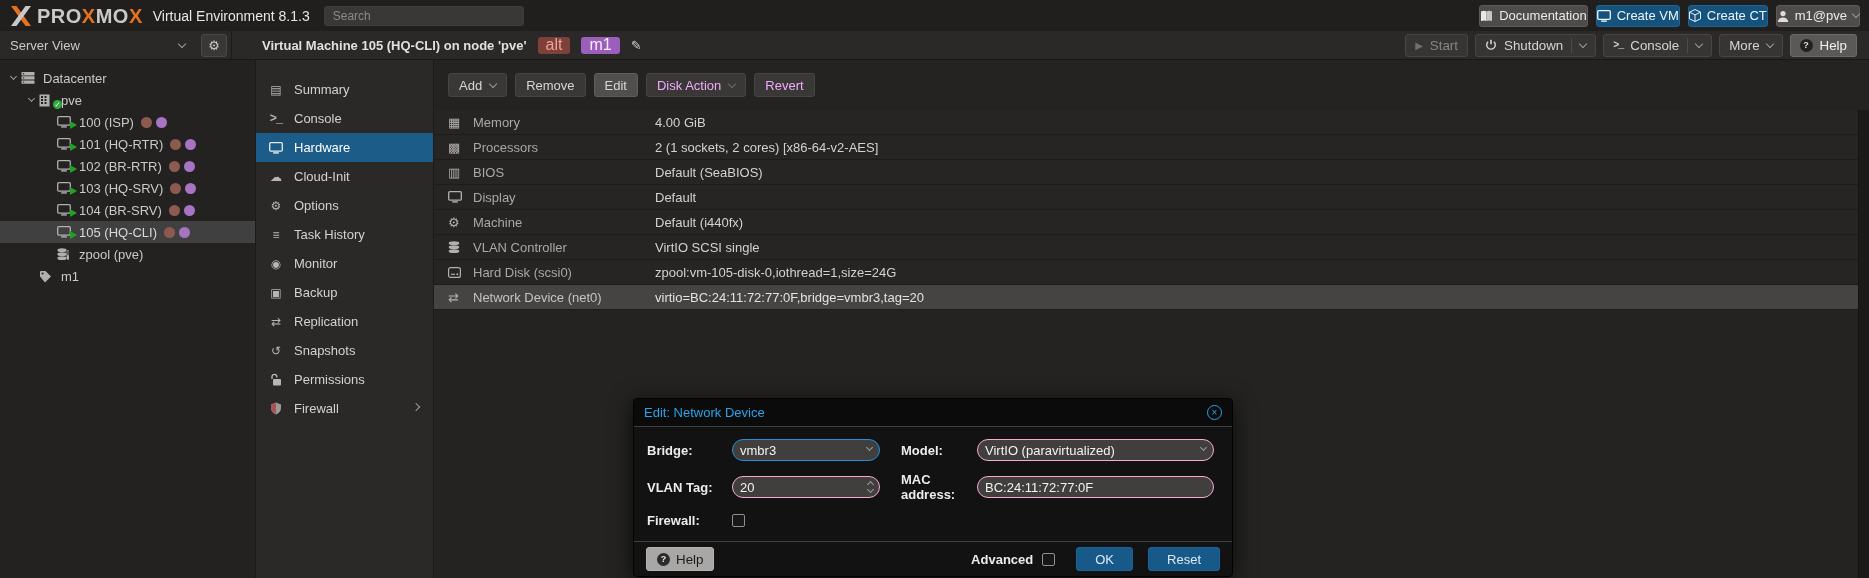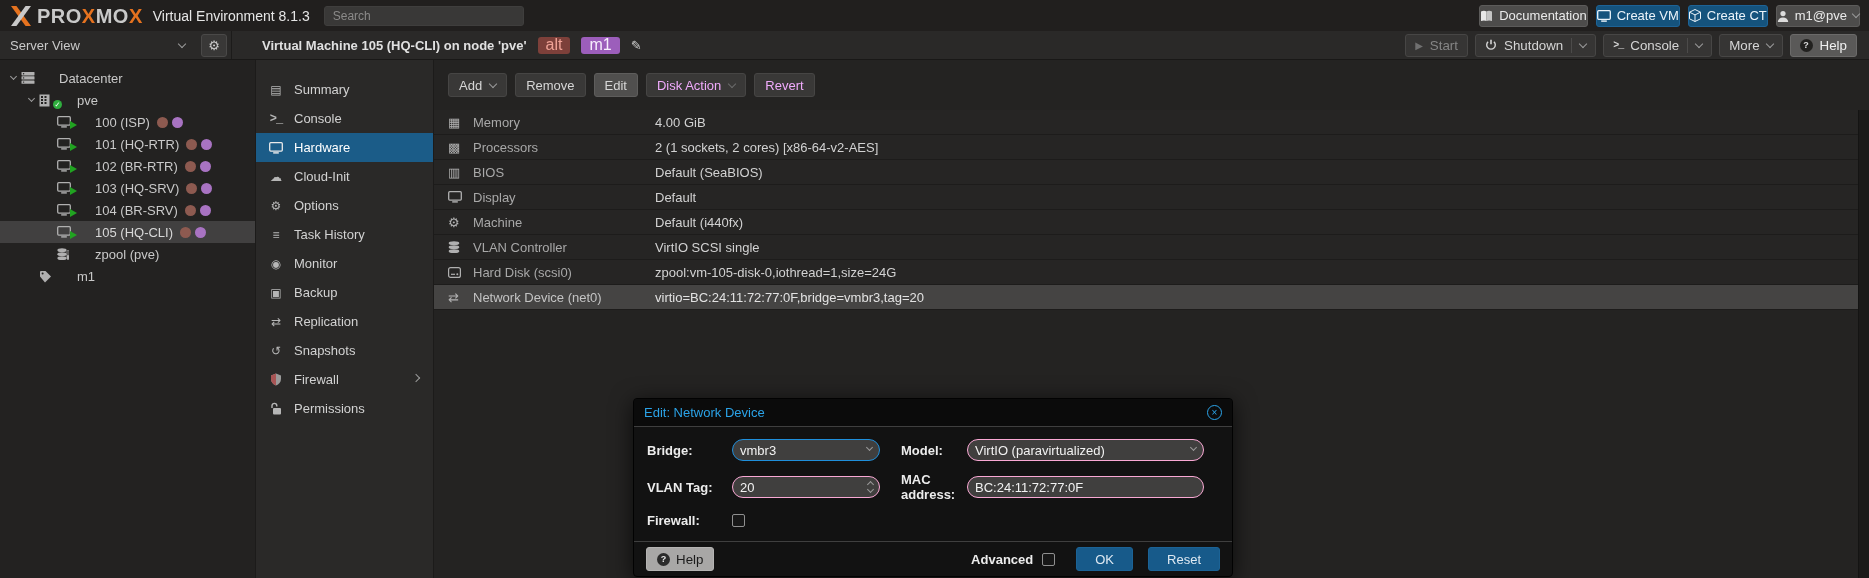--- a/index.html
+++ b/index.html
@@ -61,21 +61,21 @@
 
   
   .tree { position:absolute; left:0; top:60px; width:256px; height:518px; background:#232221;
           border-right:1px solid #1c1b1a; padding-top:7px; }
   .trow { height:22px; display:flex; align-items:center; color:#c9c9c9; cursor:pointer; padding-left:5px; white-space:nowrap; }
   .trow.lvl1 { padding-left:23px; }
   .trow.lvl2 { padding-left:41px; }
   .trow.selected { background:#414040; color:#d8d8d8; }
   .chevslot { width:16px; display:flex; justify-content:center; flex:none; }
   .ticon { width:20px; display:flex; align-items:center; position:relative; flex:none; color:#b0b0b0; }
-  .tlabel { margin-left:18px; }
+  .tlabel { margin-left:2px; }
   .dots { display:flex; gap:4px; margin-left:7px; }
   .dot { width:11px; height:11px; border-radius:50%; }
   .dot-a { background:#8d5a50; }
   .dot-b { background:#a873c2; }
   .playtri { position:absolute; right:0px; bottom:-1px; width:0; height:0;
              border-left:7px solid #21a321; border-top:4px solid transparent; border-bottom:4px solid transparent; }
   .chk { position:absolute; right:-3px; bottom:-2px; width:9px; height:9px; border-radius:50%;
          background:#2fae3e; color:#fff; font-size:7px; line-height:1; display:flex; align-items:center; justify-content:center; }
 
   
@@ -113,21 +113,21 @@
             border:1px solid #020202; border-radius:4px; box-shadow:0 4px 22px rgba(0,0,0,.7);
             display:flex; flex-direction:column; }
   .dlg-head { height:28px; background:#0b0b0b; border-bottom:1px solid #3f3f3f; display:flex;
               align-items:center; padding:0 10px; border-radius:4px 4px 0 0; }
   .dlg-title { flex:1; color:#2ba3e8; font-size:13px; }
   .dlg-close { width:15px; height:15px; border:1px solid #2ba3e8; border-radius:50%; color:#2ba3e8;
                font-size:10px; line-height:1; display:flex; align-items:center; justify-content:center; cursor:pointer; }
   .dlg-body { flex:1; padding:12px 12px 0 13px; }
   .drow { display:flex; align-items:center; margin-bottom:11px; }
   .dlabel { width:85px; font-weight:bold; color:#ececec; flex:none; }
-  .dlabel2 { width:66px; margin-left:21px; font-weight:bold; color:#ececec; flex:none; }
+  .dlabel2 { width:76px; margin-left:21px; font-weight:bold; color:#ececec; flex:none; }
   .dfield { position:relative; width:148px; height:22px; flex:none; }
   .dfield2 { position:relative; width:237px; height:22px; flex:none; }
   .dinput { width:100%; height:100%; background:#403f3e; border:1px solid #f9a8d4; border-radius:11px;
             color:#f2f2f2; padding:0 7px; font:13px "Liberation Sans", sans-serif; }
   .dfield.focus .dinput { border-color:#1f8fdb; }
   .fchev { position:absolute; right:8px; top:9px; }
   .spin { position:absolute; right:7px; top:4px; display:flex; flex-direction:column; gap:3px; }
   .checkbox { width:13px; height:13px; border:1px solid #8f8f8f; border-radius:2px; background:#171717;
               display:inline-block; cursor:pointer; }
   .dlg-foot { height:35px; border-top:1px solid #3f3f3f; display:flex; align-items:center;
@@ -442,36 +442,36 @@
     <div class="nitem">
       <span class="nico">⇄</span>
       <span>Replication</span>
     </div>
     <div class="nitem">
       <span class="nico">↺</span>
       <span>Snapshots</span>
     </div>
     <div class="nitem">
       <span class="nico">
+        <svg width="13" height="13" viewBox="0 0 13 13">
+            <rect x="3" y="6" width="8" height="6.5" rx="1" fill="#b6b6b6"></rect>
+            <path d="M2 6 V3.8 a2.4 2.4 0 0 1 4.8 0 V4.6" fill="none" stroke="#b6b6b6" stroke-width="1.4"></path>
+          </svg>
+      </span>
+      <span>Permissions</span>
+    </div>
+    <div class="nitem">
+      <span class="nico">
         <svg class="shield-half" width="12" height="13" viewBox="0 0 12 13">
             <path d="M6 .5 11 2.4 V6 c0 3.3-2.1 5.5-5 6.5 C3.1 11.5 1 9.3 1 6 V2.4 Z" fill="#9a9a9a"></path>
             <path d="M6 .5 1 2.4 V6 c0 3.3 2.1 5.5 5 6.5 Z" fill="#a85454"></path>
           </svg>
       </span>
       <span>Firewall</span>
       <i class="chev right subarrow"></i>
-    </div>
-    <div class="nitem">
-      <span class="nico">
-        <svg width="13" height="13" viewBox="0 0 13 13">
-            <rect x="3" y="6" width="8" height="6.5" rx="1" fill="#b6b6b6"></rect>
-            <path d="M2 6 V3.8 a2.4 2.4 0 0 1 4.8 0 V4.6" fill="none" stroke="#b6b6b6" stroke-width="1.4"></path>
-          </svg>
-      </span>
-      <span>Permissions</span>
     </div>
   </nav>
 
   <section class="hw">
     <div class="hw-toolbar">
       <button class="tbtn">
         <span>Add</span>
         <i class="chev"></i>
       </button>
       <button class="tbtn">

